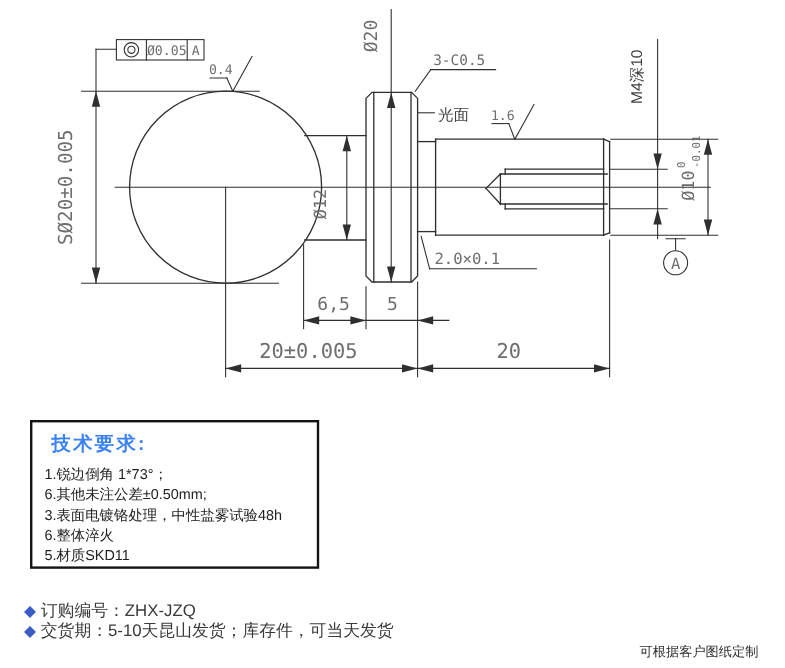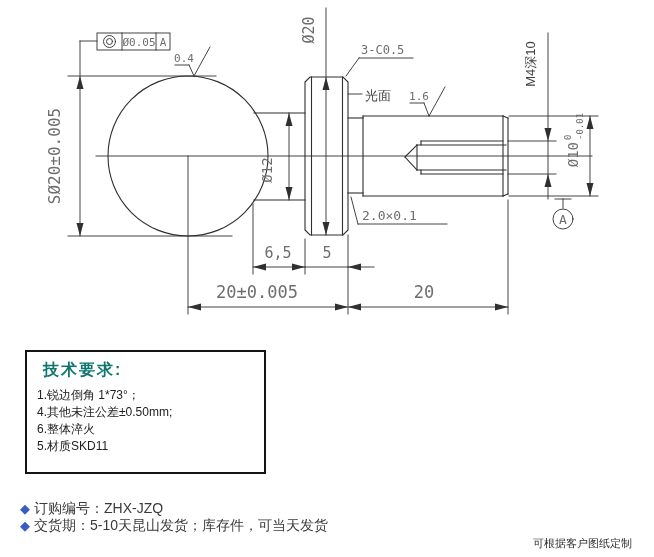--- a/index.html
+++ b/index.html
@@ -2,21 +2,21 @@
 <html><head>
 <meta charset="utf-8">
 <style>
   html,body{margin:0;padding:0;background:#ffffff;}
   #canvas{position:relative;width:654px;height:557px;background:#ffffff;overflow:hidden;
           font-family:"Liberation Sans",sans-serif;border-radius:26px;}
   svg text{font-family:"DejaVu Sans Mono",monospace;fill:#6e6e6e;}
   svg text.cjk{font-family:"Liberation Sans",sans-serif;fill:#3f3f3f;}
   .tech-box{position:absolute;left:25px;top:350px;width:241px;height:124px;
             border:2px solid #141414;background:#fff;padding:6px 0 0 10px;box-sizing:border-box;}
-  .tech-title{font-size:16px;font-weight:bold;color:#0f766e;letter-spacing:2px;margin:2px 16px 6px 6px;}
+  .tech-title{font-size:16px;font-weight:bold;color:#3b82f6;letter-spacing:2px;margin:2px 16px 6px 6px;}
   .tech-item{font-size:12px;color:#222;line-height:17px;white-space:nowrap;}
   .footer{position:absolute;left:20px;top:500px;}
   .footer-line{font-size:14px;font-weight:normal;color:#3a3a3a;line-height:17px;white-space:nowrap;}
   .diamond{display:inline-block;margin-right:4px;font-size:13px;}
   .note{position:absolute;left:533px;top:536px;font-size:11px;font-weight:normal;color:#2e2e2e;white-space:nowrap;}
 </style>
 </head>
 <body>
 
 <div id="canvas">
@@ -165,21 +165,22 @@
     <text x="278" y="258" font-size="15" text-anchor="middle">6,5</text>
     <text x="327" y="258" font-size="15" text-anchor="middle">5</text>
     <text x="257" y="298" font-size="17" text-anchor="middle">20±0.005</text>
     <text x="424" y="298" font-size="17" text-anchor="middle">20</text>
   </svg>
 
   
   <div class="tech-box">
     <div class="tech-title">技术要求:</div>
     <div class="tech-item">1.锐边倒角 1*73°；</div>
-    <div class="tech-item">4.其他未注公差±0.50mm;</div>
+    <div class="tech-item">6.其他未注公差±0.50mm;</div>
+    <div class="tech-item">3.表面电镀铬处理，中性盐雾试验48h</div>
     <div class="tech-item">6.整体淬火</div>
     <div class="tech-item">5.材质SKD11</div>
   </div>
 
   
   <div class="footer">
     <div class="footer-line">
       <span class="diamond" style="color: rgb(58, 92, 197);">◆</span><span>订购编号：ZHX-JZQ</span>
     </div>
     <div class="footer-line">

